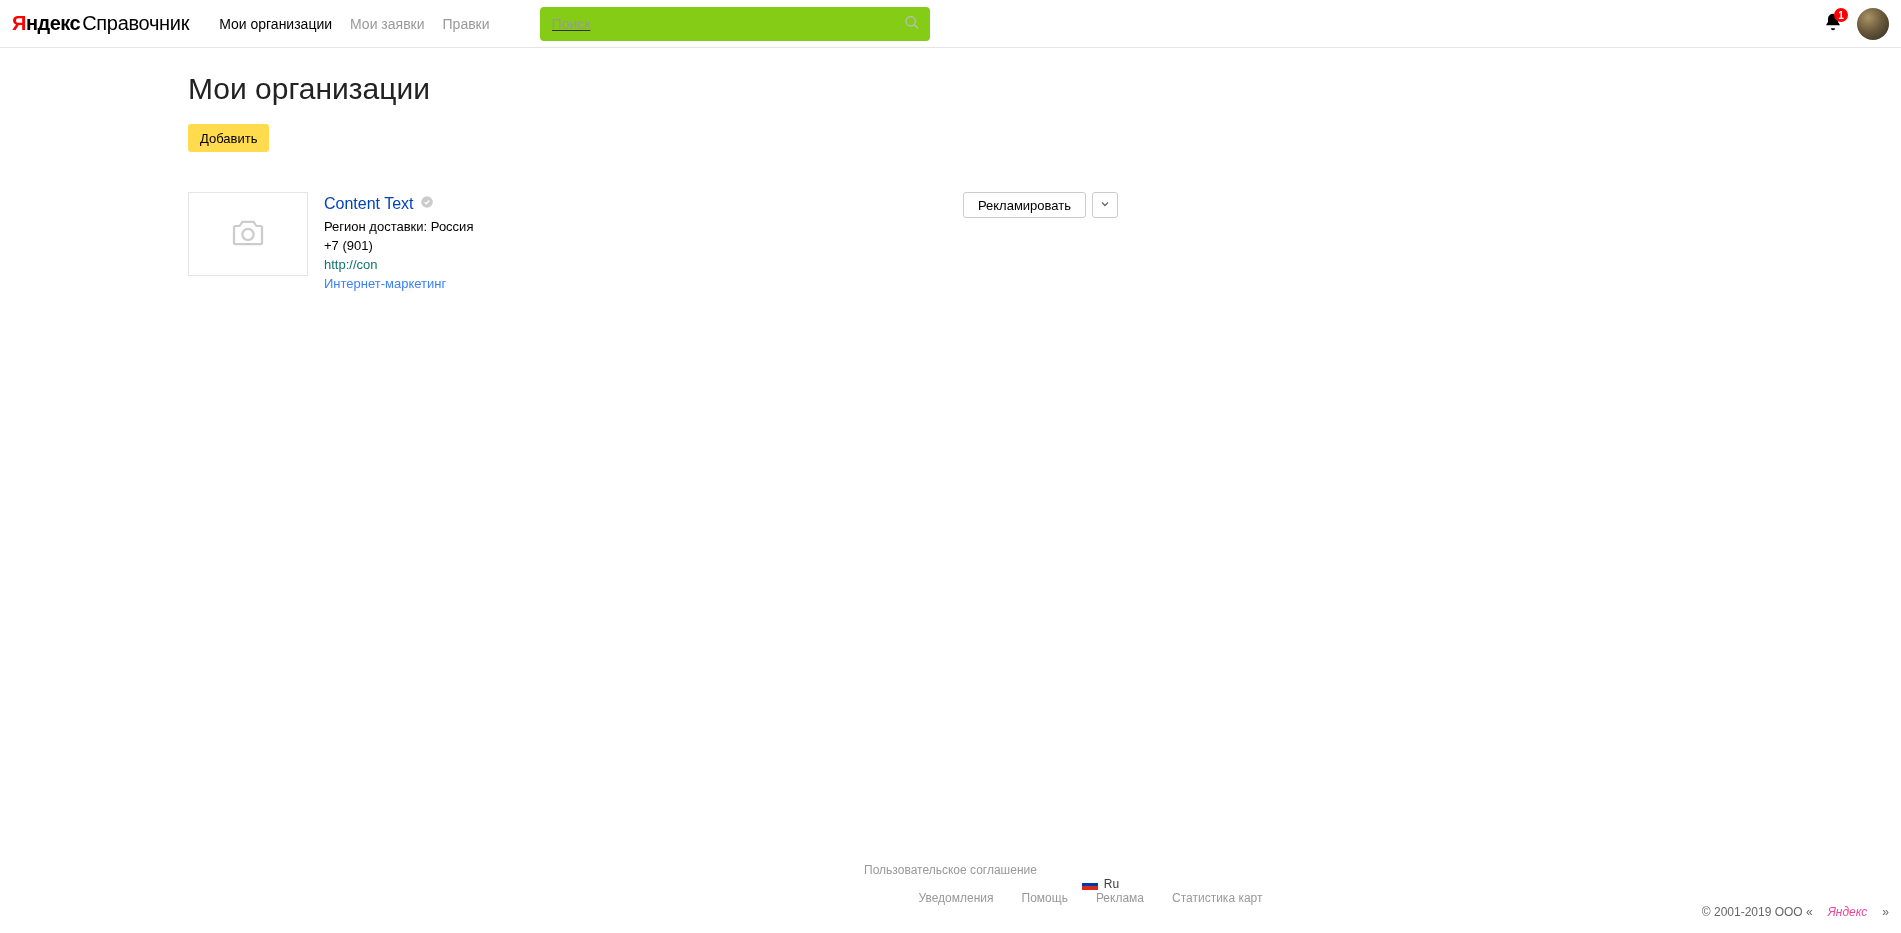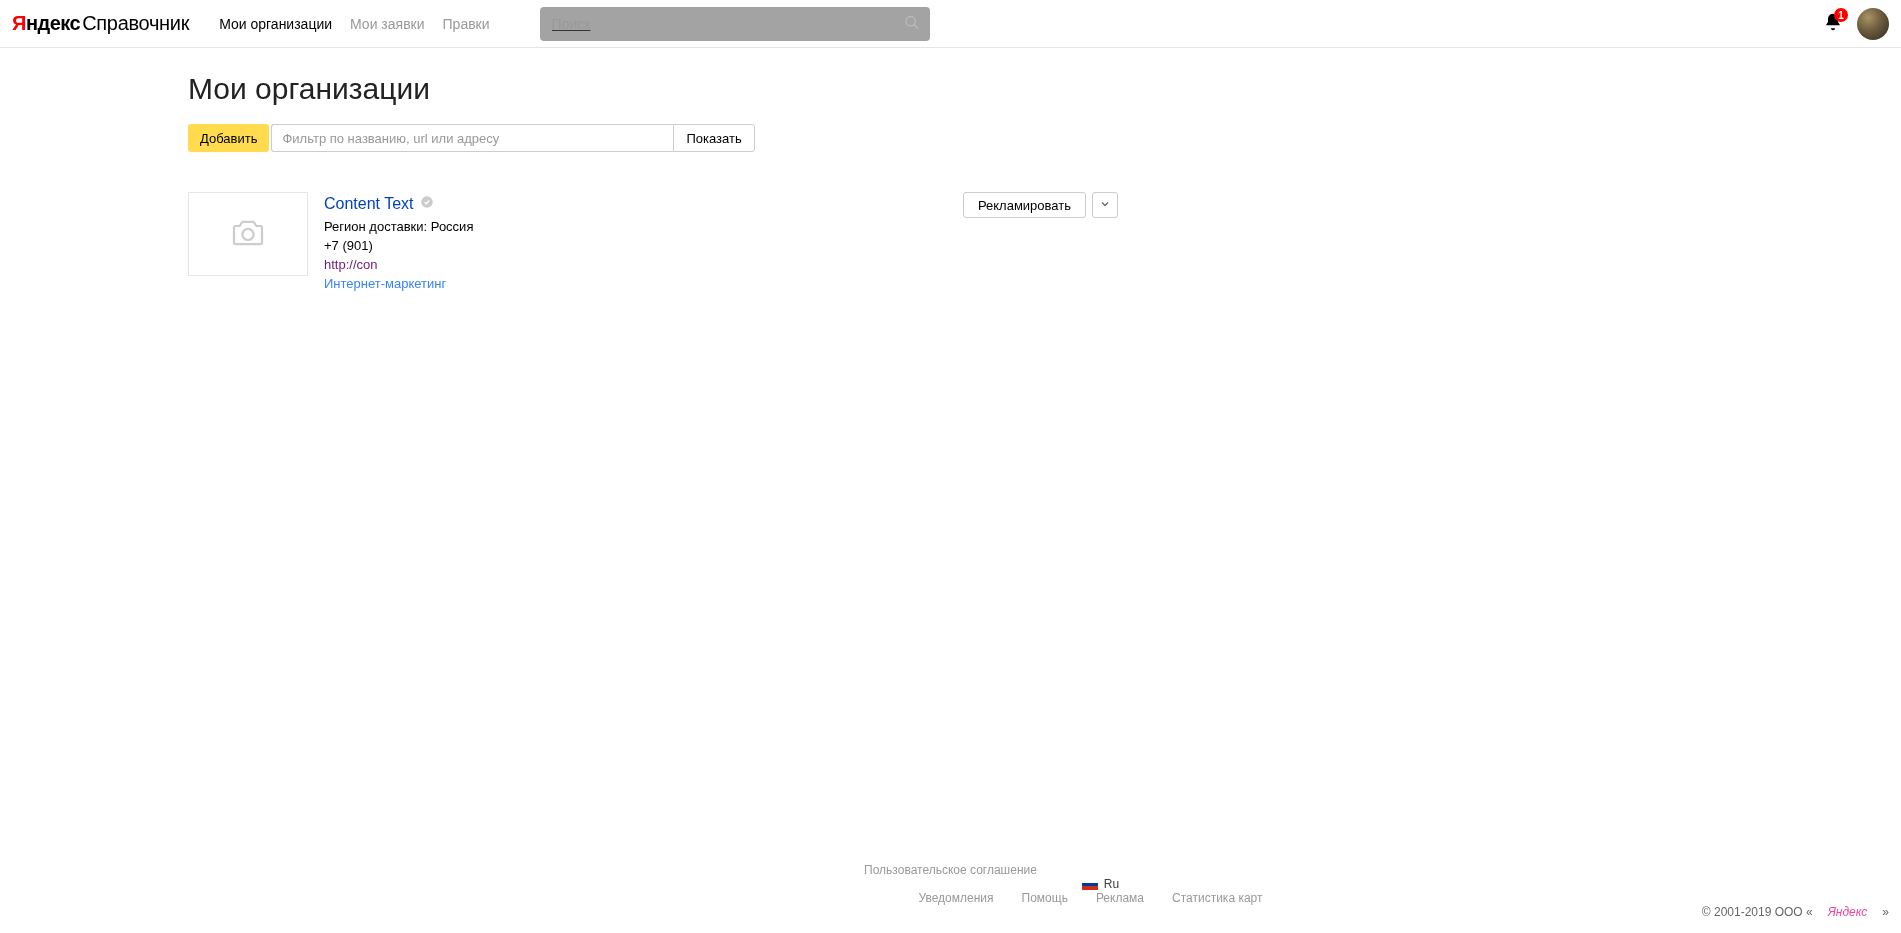--- a/index.html
+++ b/index.html
@@ -38,21 +38,21 @@
   .search-wrap {
     margin-left: 50px;
     position: relative;
     width: 390px;
   }
   .search-input {
     width: 100%;
     height: 34px;
     border: none;
     border-radius: 4px;
-    background: #a3a3a3;
+    background: #84cc16;
     padding: 0 36px 0 12px;
     font-size: 14px;
     color: #333;
     text-decoration: underline;
   }
   .search-input::placeholder { color: #999; }
   .search-icon {
     position: absolute;
     right: 10px;
     top: 50%;
@@ -133,21 +133,21 @@
     display: flex;
     align-items: center;
     justify-content: center;
     color: #ccc;
   }
   .org-info { flex: 1; font-size: 13px; line-height: 1.45; }
   .org-title-row { display: flex; align-items: flex-end; gap: 6px; margin-bottom: 3px; }
   .org-title { color: #04b; font-size: 16px; }
   .badge-check { color: #ccc; }
   .org-line { color: #000; }
-  .org-url { color: #701a75; text-align: center; }
+  .org-url { color: #0f766e; text-align: center; }
   .org-category { color: #3b82f6; }
   .org-actions { display: flex; gap: 6px; }
   .btn-adv {
     height: 26px;
     border: 1px solid #ccc;
     background: #fff;
     padding: 0 14px;
     font-size: 13px;
     cursor: pointer;
     border-radius: 3px;
@@ -218,24 +218,20 @@
     <div class="avatar"></div>
   </div>
 </div>
 
 <div class="main">
   <div class="container">
     <h1 class="page-title">Мои организации</h1>
 
     <div class="toolbar">
       <button class="btn-add">Добавить</button>
-      <div class="filter-group">
-        <input class="filter-input" placeholder="Фильтр по названию, url или адресу" style="">
-        <button class="btn-show">Показать</button>
-      </div>
     </div>
 
     <div class="org-row">
       <div class="org-thumb">
         <span>
           <svg width="34" height="28" viewBox="0 0 24 20" fill="none" stroke="#ccc" stroke-width="1.6">
             <path d="M3 5h3l2-3h8l2 3h3a1 1 0 0 1 1 1v11a1 1 0 0 1-1 1H3a1 1 0 0 1-1-1V6a1 1 0 0 1 1-1z"></path>
             <circle cx="12" cy="11" r="4"></circle>
           </svg>
         </span>

